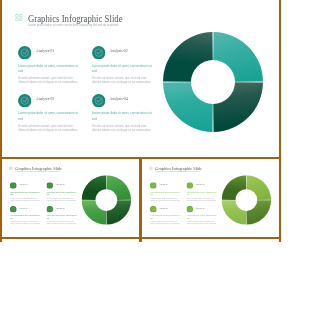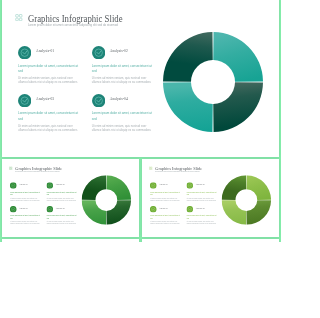--- a/index.html
+++ b/index.html
@@ -1,18 +1,18 @@
 <!DOCTYPE html>
 <html><head>
 <meta charset="utf-8">
 <style>
   html,body{margin:0;padding:0;}
   body{width:281px;height:318px;background:#ffffff;overflow:hidden;
        font-family:"Liberation Sans",sans-serif;}
-  .page{position:relative;width:281px;height:242px;background:#86efac;overflow:hidden;}
+  .page{position:relative;width:281px;height:242px;background:#a16207;overflow:hidden;}
 
   .slot{position:absolute;overflow:hidden;background:#fff;}
   .slot.sh{box-shadow:0 0 2px rgba(115,140,133,0.33);}
   .hero-slot{left:1.5px;top:-1px;width:277px;height:158px;}
   .t1{left:1.5px;top:158.5px;width:137px;height:78.5px;}
   .t2{left:141.5px;top:158.5px;width:137px;height:78.5px;}
   .t3{left:1.5px;top:238.5px;width:137px;height:77px;}
   .t4{left:141.5px;top:238.5px;width:137px;height:77px;}
 
   

